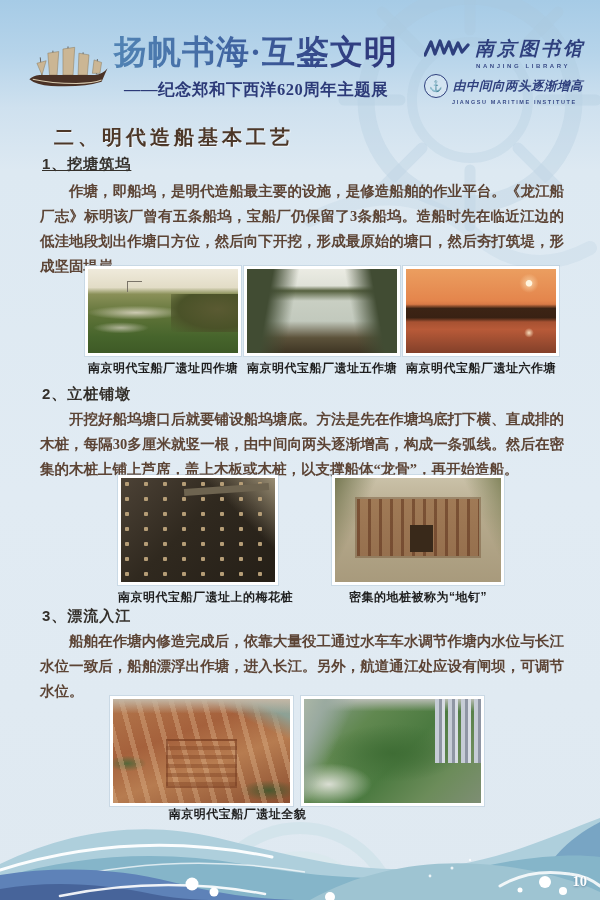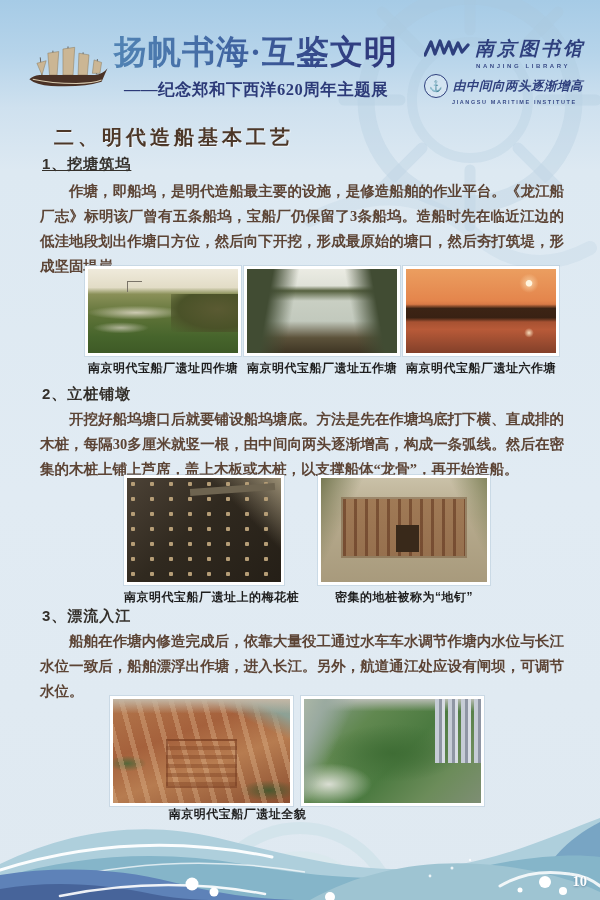--- a/index.html
+++ b/index.html
@@ -112,21 +112,21 @@
     linear-gradient(115deg,#aab6a6 0%,#9aaaa0 10%,rgba(154,170,160,0) 24%),
     linear-gradient(180deg,#b8bcb4 0%,rgba(184,188,180,0) 12%),
     radial-gradient(ellipse 62px 30px at 14% 82%,rgba(232,232,226,.9) 0%,rgba(232,232,226,0) 70%),
     radial-gradient(ellipse 80px 34px at 50% 52%,#3f6d35 0%,rgba(63,109,53,0) 85%),
     linear-gradient(135deg,#8fa096 0%,#618850 30%,#4b7a40 55%,#6c8c5a 78%,#7e8e74 100%),#4b7a40;}
   .ph7 .towers{right:0;top:0;width:26%;height:62%;
     background:repeating-linear-gradient(90deg,#c6ccd6 0 4px,#8f96a4 4px 7px,#d8dce4 7px 10px,rgba(0,0,0,0) 10px 13px);}
   
   .row1{left:45px;top:266px;gap:3px;margin-left:40px;}
   .row1 figure{width:156px;}
-  .row2{left:124px;top:475px;gap:34px;}
+  .row2{left:118px;top:475px;gap:54px;}
   .fig-a{width:160px;}
   .fig-b{width:172px;}
   .row3{left:110px;top:696px;gap:8px;}
   .row3 figure{width:183px;}
   .caption-wide{position:absolute;left:0;top:806px;width:475px;text-align:center;
     font-size:12px;font-weight:bold;color:#1e1e1e;letter-spacing:.5px;}
   
   .waves{position:absolute;left:0;bottom:0;width:600px;height:88px;}
   .page-num{position:absolute;right:13px;bottom:10px;font-family:"Liberation Serif",serif;
     font-weight:bold;font-size:14.5px;color:#ffffff;text-shadow:0 1px 2px rgba(30,60,100,.4);}

